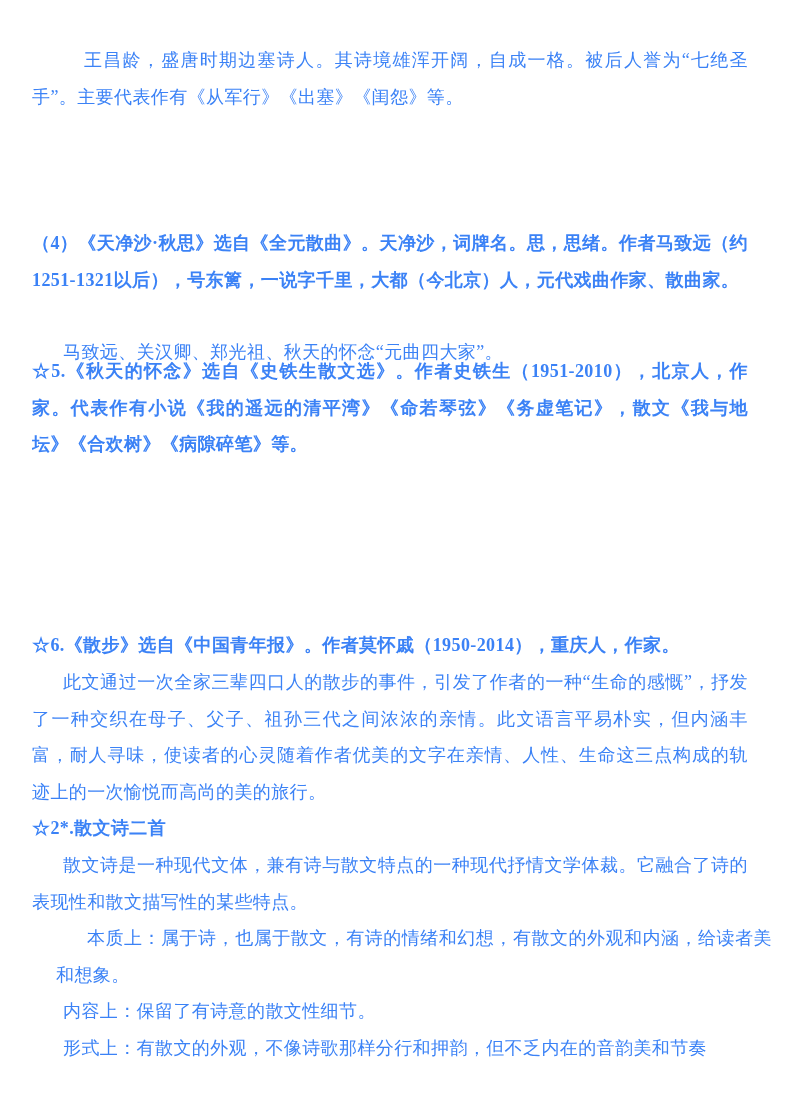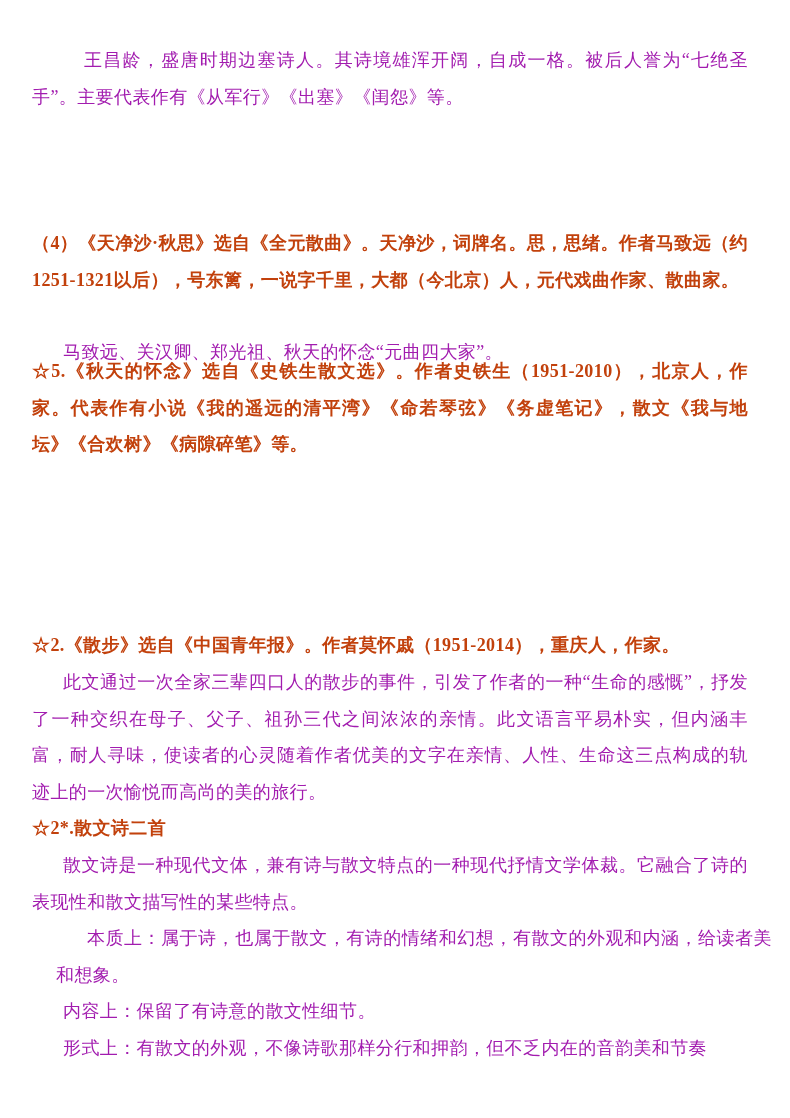--- a/index.html
+++ b/index.html
@@ -15,28 +15,28 @@
     overflow: hidden;
     font-family: "Liberation Serif", "DejaVu Serif", serif;
   }
   .para {
     position: absolute;
     left: 32px;
     width: 716px;
     margin: 0;
     font-size: 18px;
     line-height: 36.6px;
-    color: #a21caf;
+    color: #3b82f6;
     text-align: justify;
     overflow: hidden;
     letter-spacing: 0.4px;
   }
   .bold {
     font-weight: bold;
-    color: #c2410c;
+    color: #3b82f6;
   }
   .ind2 { text-indent: 31px; }
   .ind3 { text-indent: 52px; }
   .noind { text-indent: 0; }
 
   .p1  { top: 42px;   height: 74px;  }
   .p2  { top: 115px;  height: 110px; }
   .p3  { top: 225px;  height: 110px; }
   .p4  { top: 334px;  height: 37px;  }
   .p5  { top: 353px;  height: 110px; }
@@ -50,20 +50,20 @@
   .p13 { top: 1030px; height: 37px;  }
 </style>
 </head>
 <body>
 
 <div class="page">
   <p class="para p1 ind3">王昌龄，盛唐时期边塞诗人。其诗境雄浑开阔，自成一格。被后人誉为“七绝圣手”。主要代表作有《从军行》《出塞》《闺怨》等。</p>
   <p class="para p3 bold noind">（4）《天净沙·秋思》选自《全元散曲》。天净沙，词牌名。思，思绪。作者马致远（约1251-1321以后），号东篱，一说字千里，大都（今北京）人，元代戏曲作家、散曲家。</p>
   <p class="para p4 ind2">马致远、关汉卿、郑光祖、秋天的怀念“元曲四大家”。</p>
   <p class="para p5 bold noind">☆5.《秋天的怀念》选自《史铁生散文选》。作者史铁生（1951-2010），北京人，作家。代表作有小说《我的遥远的清平湾》《命若琴弦》《务虚笔记》，散文《我与地坛》《合欢树》《病隙碎笔》等。</p>
-  <p class="para p7 bold noind">☆2.《散步》选自《中国青年报》。作者莫怀戚（1951-2014），重庆人，作家。</p>
+  <p class="para p7 bold noind">☆6.《散步》选自《中国青年报》。作者莫怀戚（1950-2014），重庆人，作家。</p>
   <p class="para p8 ind2">此文通过一次全家三辈四口人的散步的事件，引发了作者的一种“生命的感慨”，抒发了一种交织在母子、父子、祖孙三代之间浓浓的亲情。此文语言平易朴实，但内涵丰富，耐人寻味，使读者的心灵随着作者优美的文字在亲情、人性、生命这三点构成的轨迹上的一次愉悦而高尚的美的旅行。</p>
   <p class="para p9 bold noind">☆2*.散文诗二首</p>
   <p class="para p10 ind2">散文诗是一种现代文体，兼有诗与散文特点的一种现代抒情文学体裁。它融合了诗的表现性和散文描写性的某些特点。</p>
   <p class="para p11 ind2">本质上：属于诗，也属于散文，有诗的情绪和幻想，有散文的外观和内涵，给读者美和想象。</p>
   <p class="para p12 ind2">内容上：保留了有诗意的散文性细节。</p>
   <p class="para p13 ind2">形式上：有散文的外观，不像诗歌那样分行和押韵，但不乏内在的音韵美和节奏</p>
 </div>
 
 </body></html>

